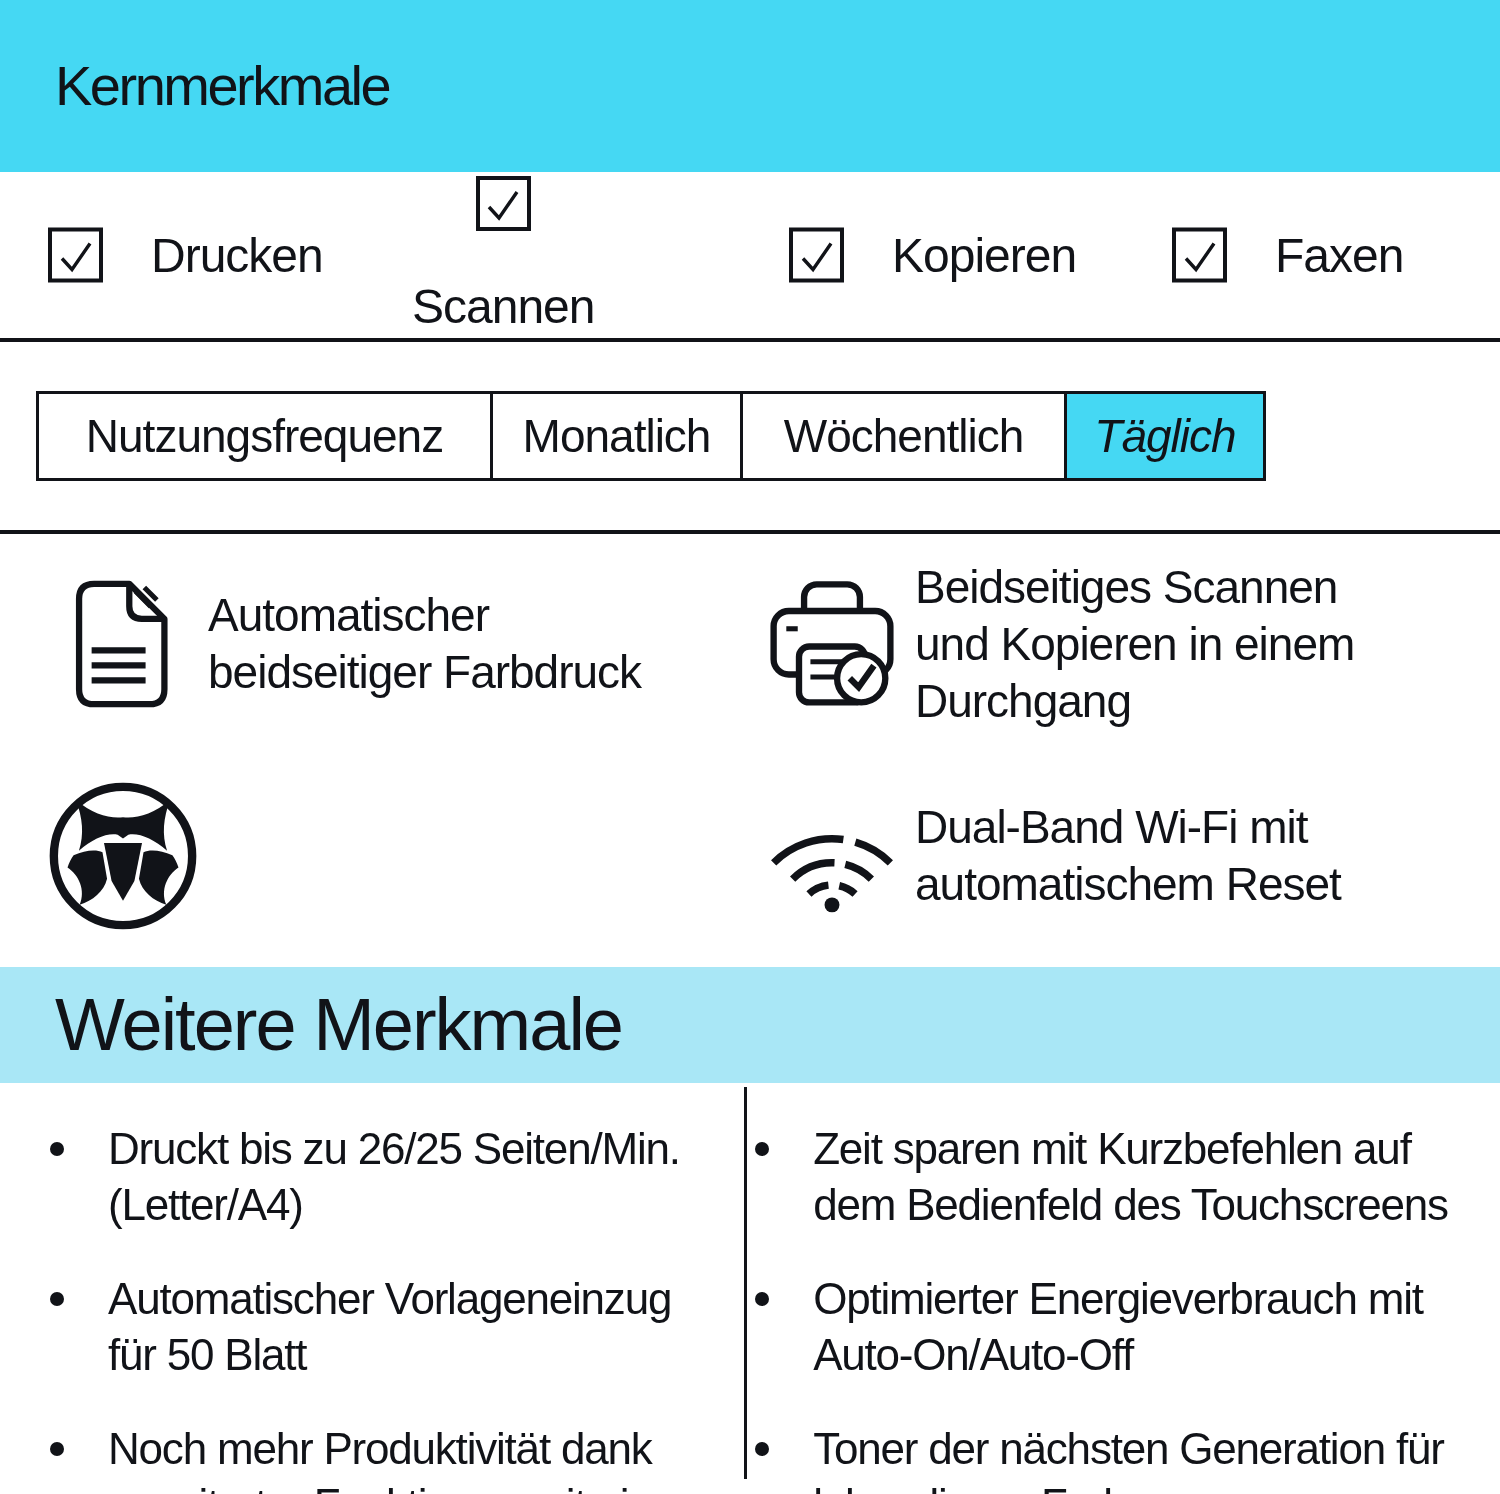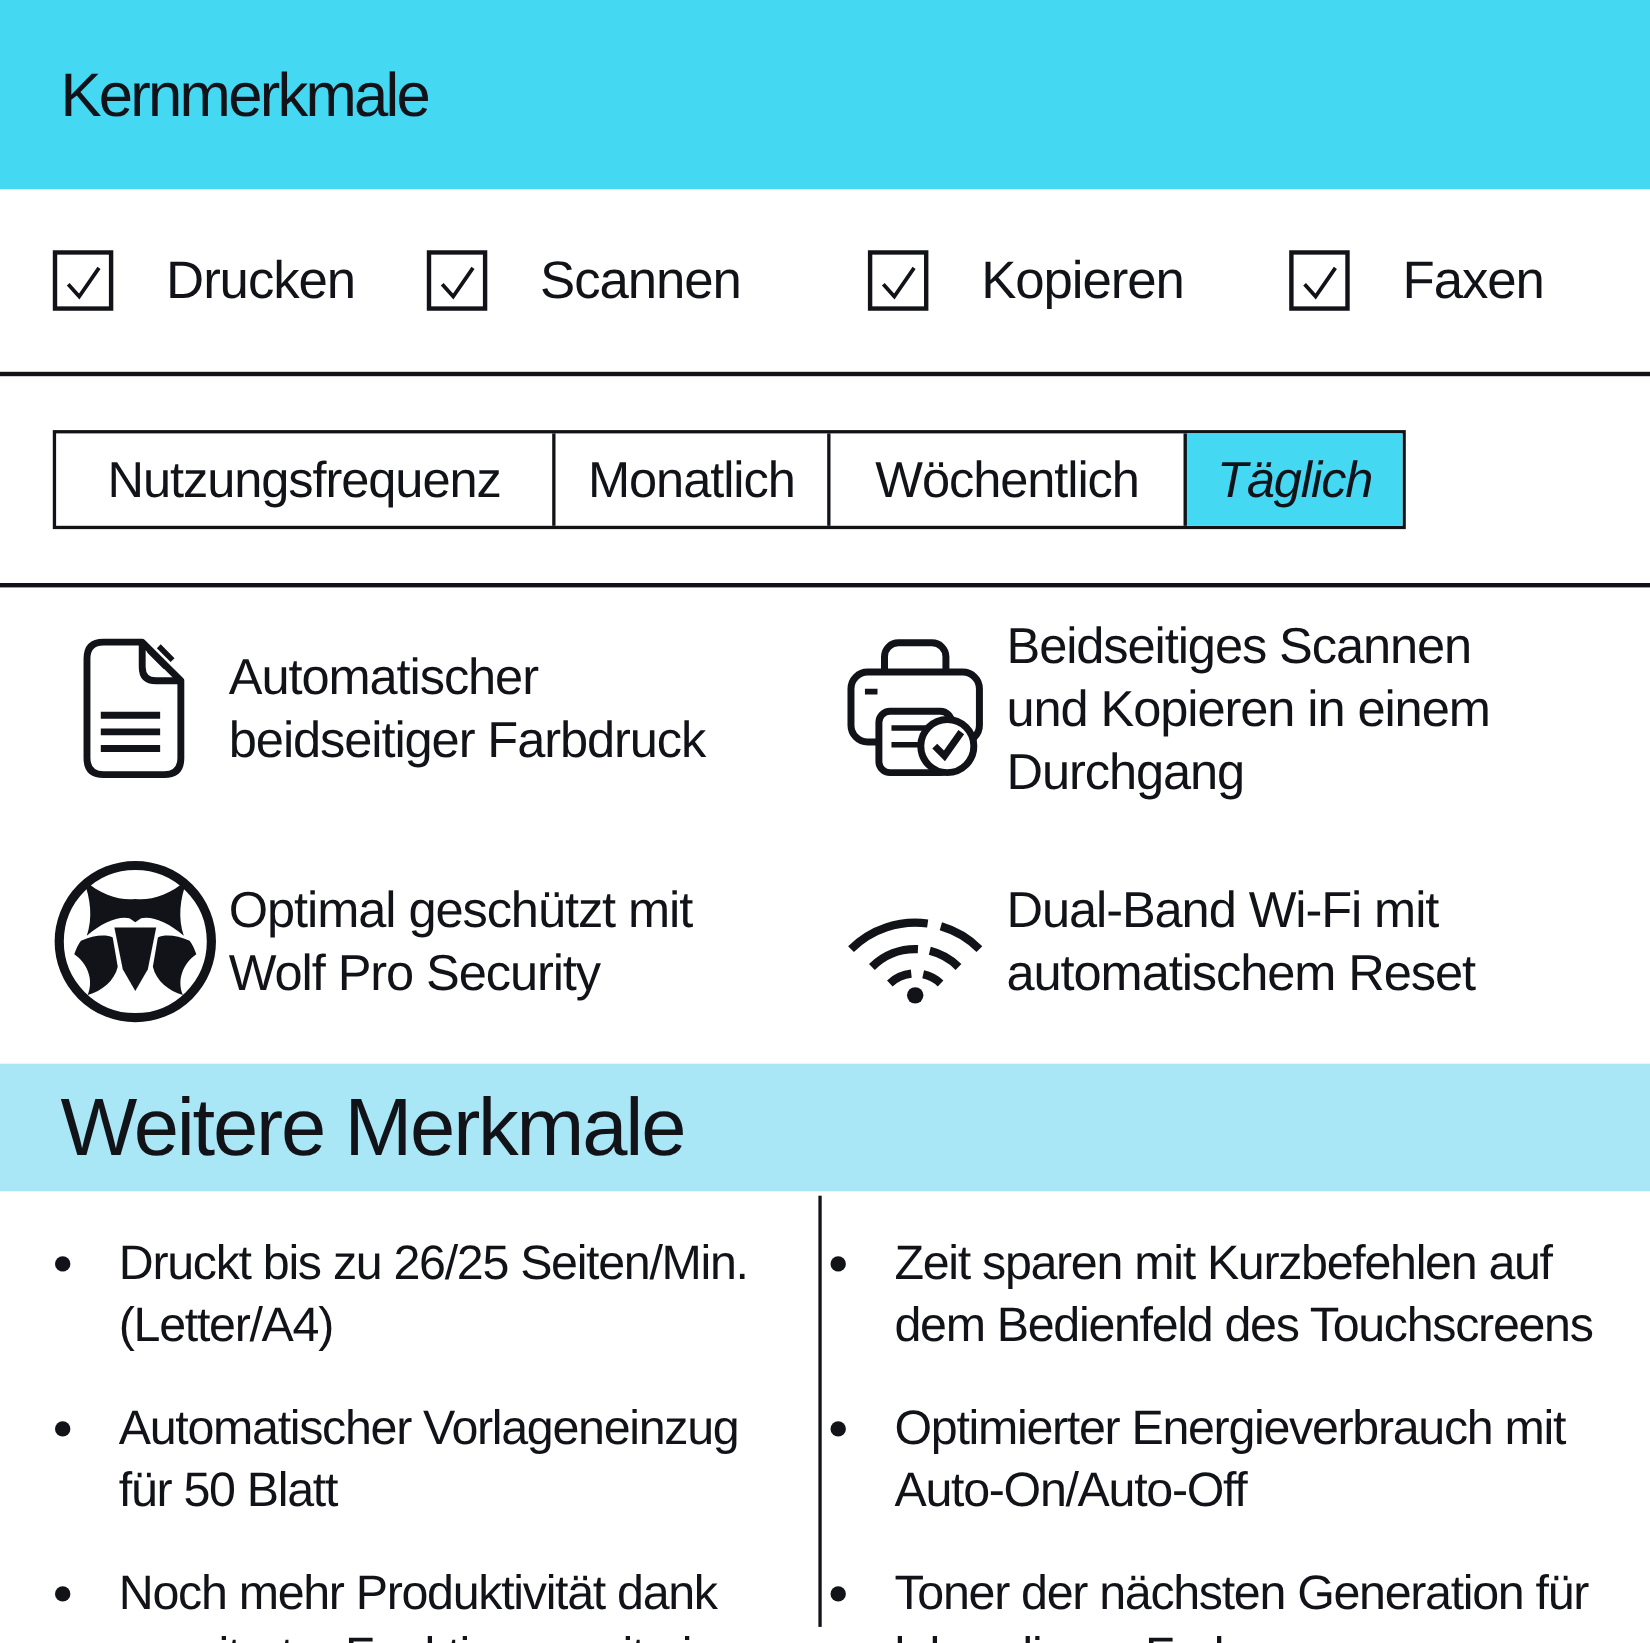--- a/index.html
+++ b/index.html
@@ -21,35 +21,35 @@
   .banner .title{
     font-size:56px;font-weight:normal;letter-spacing:-2.5px;margin:0;line-height:1;
   }
   
   .caps-row{position:relative;height:166px;}
   .cap-group{
     position:absolute;top:50%;transform:translateY(-50%);
     display:flex;align-items:center;gap:48px;
   }
   .cap-group:nth-of-type(1){left:48px;}
-  .cap-group:nth-of-type(2){left:388px;}
+  .cap-group:nth-of-type(2){left:412px;flex-direction:column;}
   .cap-group:nth-of-type(3){left:789px;}
   .cap-group:nth-of-type(4){left:1172px;}
   .cap-box{
     width:55px;height:55px;border:4px solid var(--ink);background:#fff;flex:none;
     display:flex;align-items:center;justify-content:center;
   }
   .cap-box svg{width:46px;height:46px;display:block;}
   .cap-label{font-size:48px;letter-spacing:-1px;white-space:nowrap;}
   
   .rule{height:4px;background:var(--ink);border:0;margin:0;width:100%;}
   
   .freq-section{height:188px;display:flex;align-items:center;}
   .freq-table{
-    display:flex;height:90px;margin-left:48px;border:3px solid var(--ink);background:#fff;
+    display:flex;height:90px;margin-left:36px;border:3px solid var(--ink);background:#fff;
   }
   .freq-cell{
     display:flex;align-items:center;justify-content:center;
     font-size:46px;letter-spacing:-1px;white-space:nowrap;padding:0 10px;
   }
   .freq-cell + .freq-cell{border-left:3px solid var(--ink);}
   .freq-cell.w-label{width:451px;}
   .freq-cell.w-opt1{width:250px;}
   .freq-cell.w-opt2{width:324px;}
   .freq-cell.w-opt3{width:199px;}
@@ -171,21 +171,20 @@
   <div class="feature fl">
     <span class="icon-box">
       <svg width="152" height="152" viewBox="0 0 100 100">
         <circle cx="50" cy="50" r="45.5" fill="none" stroke="#111318" stroke-width="5.5"></circle>
         <path class="fill" d="M19,13 C23.5,25 24.5,36 21,46.5 C30,38.5 40,34.5 46.5,36 L50,38.5 L53.5,36 C60,34.5 70,38.5 79,46.5 C75.5,36 76.5,25 81,13 C70,22.5 59,25.5 50,24.5 C41,25.5 30,22.5 19,13 Z"></path>
         <path class="fill" d="M37.5,41.5 H62.5 L57.5,66.5 L50,79.5 L42.5,66.5 Z"></path>
         <path class="fill" d="M17.5,49.5 C25,46 32.5,45.5 36.5,47.5 L39.5,65 C37.5,73.5 30,79.5 21.5,82 C25.5,72.5 21,62.5 13.5,57.5 C14.5,54.5 16,51.5 17.5,49.5 Z"></path>
         <path class="fill" d="M82.5,49.5 C75,46 67.5,45.5 63.5,47.5 L60.5,65 C62.5,73.5 70,79.5 78.5,82 C74.5,72.5 79,62.5 86.5,57.5 C85.5,54.5 84,51.5 82.5,49.5 Z"></path>
       </svg>
     </span>
-    <div class="feature-text">Optimal geschützt mit Wolf Pro Security</div>
   </div>
 
   <div class="feature fr">
     <span class="icon-box">
       <svg width="136" height="114" viewBox="0 0 100 84">
         <path d="M7,47 A61,61 0 0 1 93,47" fill="none" stroke="#111318" stroke-width="5.5" stroke-dasharray="56 9 60"></path>
         <path d="M21,59 A41,41 0 0 1 79,59" fill="none" stroke="#111318" stroke-width="5.5" stroke-dasharray="34 8 40"></path>
         <path d="M33,70 A25,25 0 0 1 67,70" fill="none" stroke="#111318" stroke-width="5.5" stroke-dasharray="16 8 30"></path>
         <circle class="fill" cx="50" cy="78" r="5.5"></circle>
       </svg>

